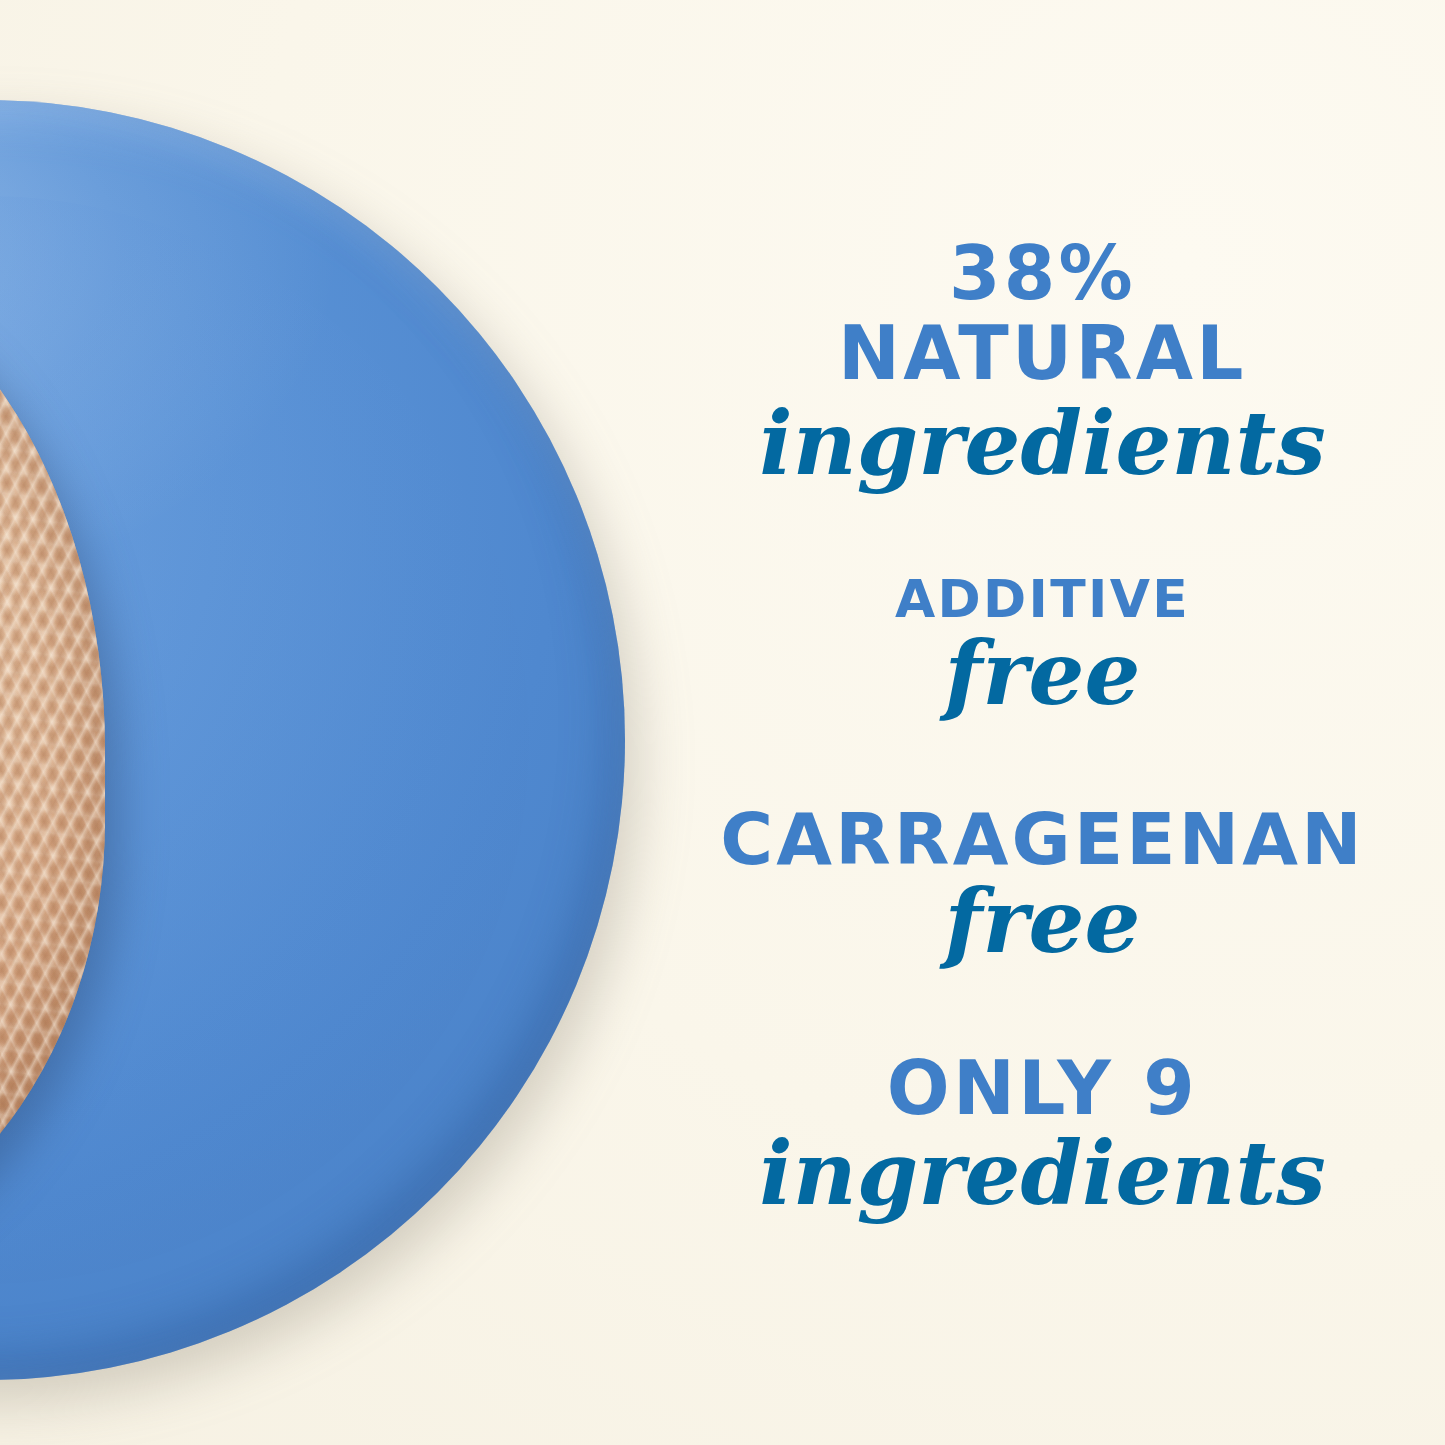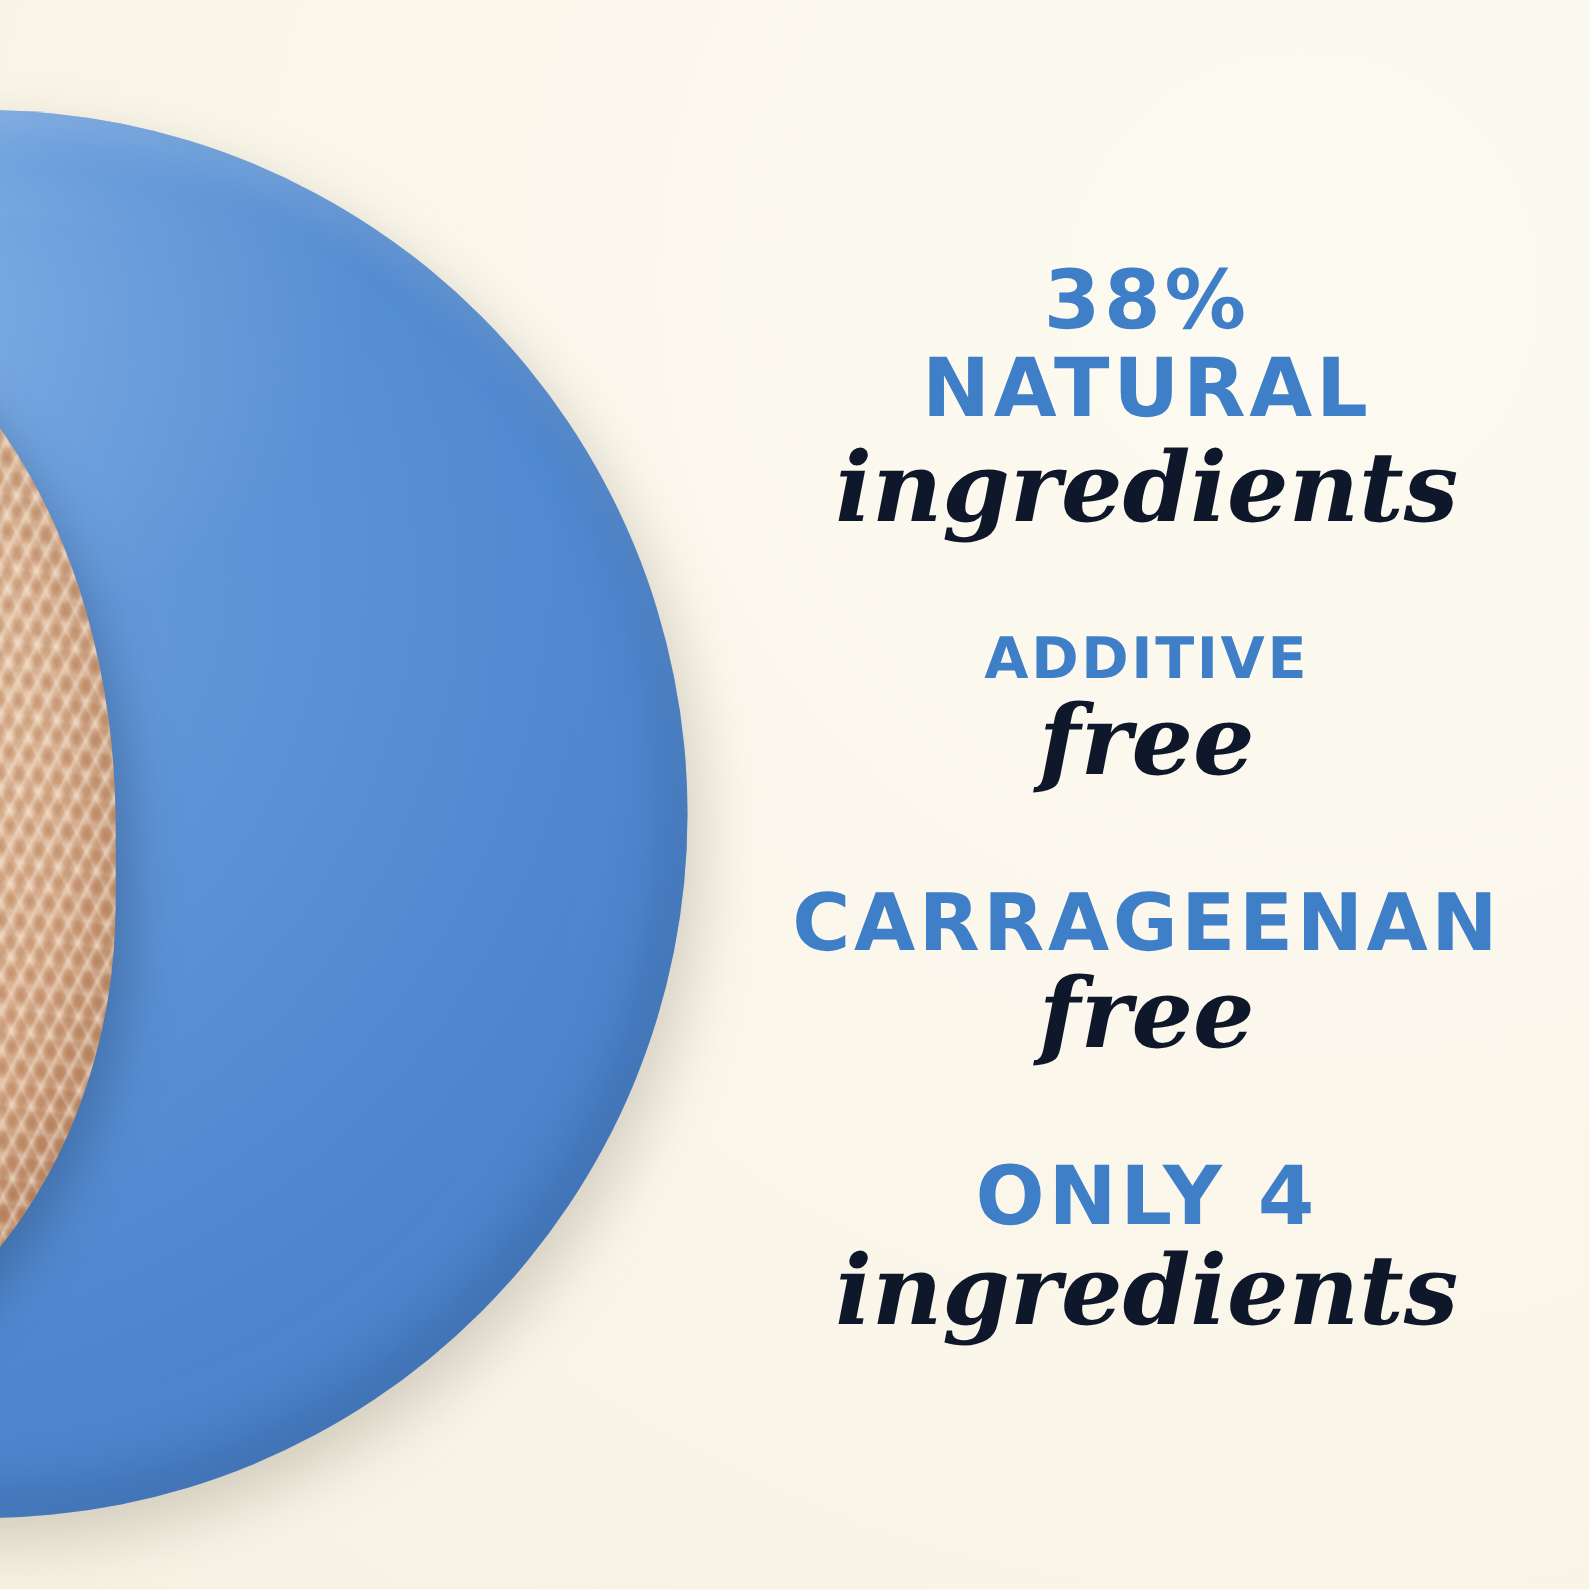--- a/index.html
+++ b/index.html
@@ -213,21 +213,21 @@
     text-align: center;
     white-space: nowrap;
   }
   .claim-strong .line {
     display: block;
   }
   .claim-script {
     font-family: "DejaVu Serif", "Liberation Serif", serif;
     font-style: italic;
     font-weight: 700;
-    color: #0f172a;
+    color: #0369a1;
     text-align: center;
     white-space: nowrap;
   }
 
   
   .claim-1 .claim-strong { font-size: 74px; line-height: 1.07; }
   .claim-1 .claim-script { font-size: 88px; margin-top: 6px; }
 
   .claim-2 .claim-strong { font-size: 52px; }
   .claim-2 .claim-script { font-size: 88px; margin-top: 4px; }
@@ -288,19 +288,19 @@
 
     <div class="claim claim-3">
       <div class="claim-strong">
         <span class="line">CARRAGEENAN</span>
       </div>
       <div class="claim-script">free</div>
     </div>
 
     <div class="claim claim-4">
       <div class="claim-strong">
-        <span class="line">ONLY 4</span>
+        <span class="line">ONLY 9</span>
       </div>
       <div class="claim-script">ingredients</div>
     </div>
 
   </div>
 </div>
 
 </body></html>

